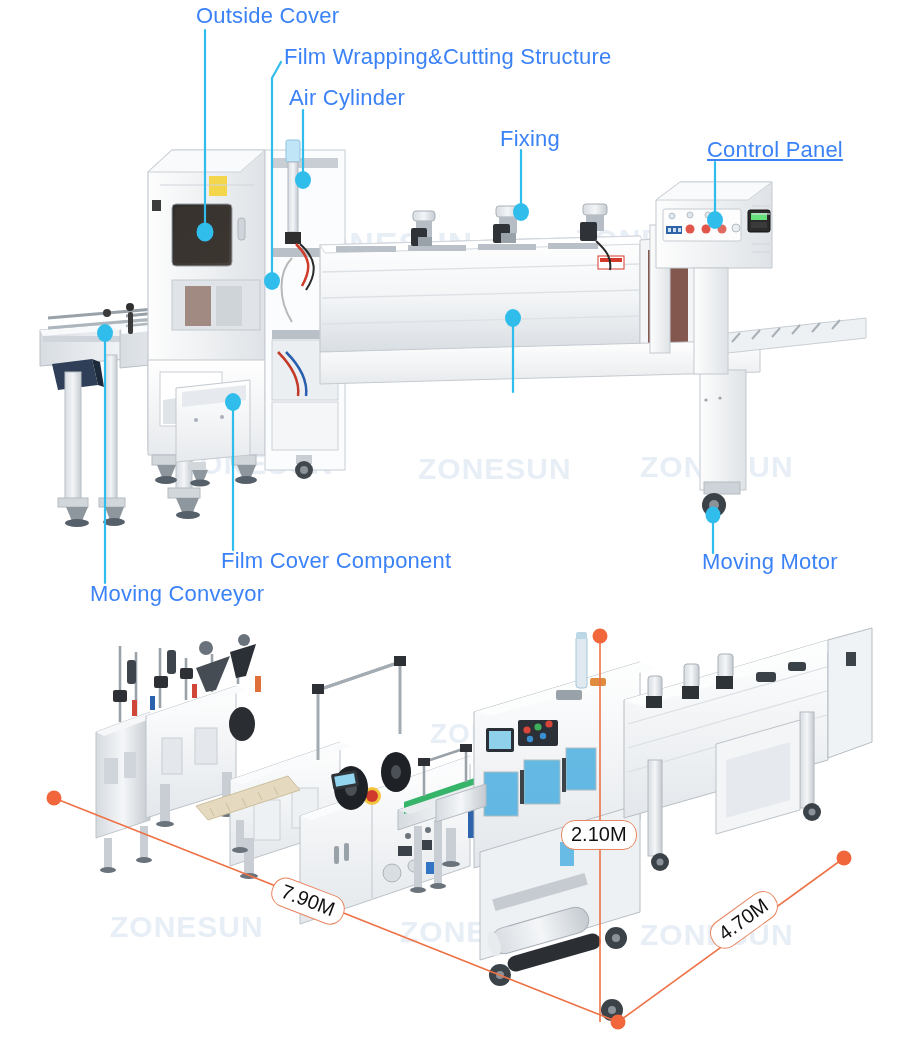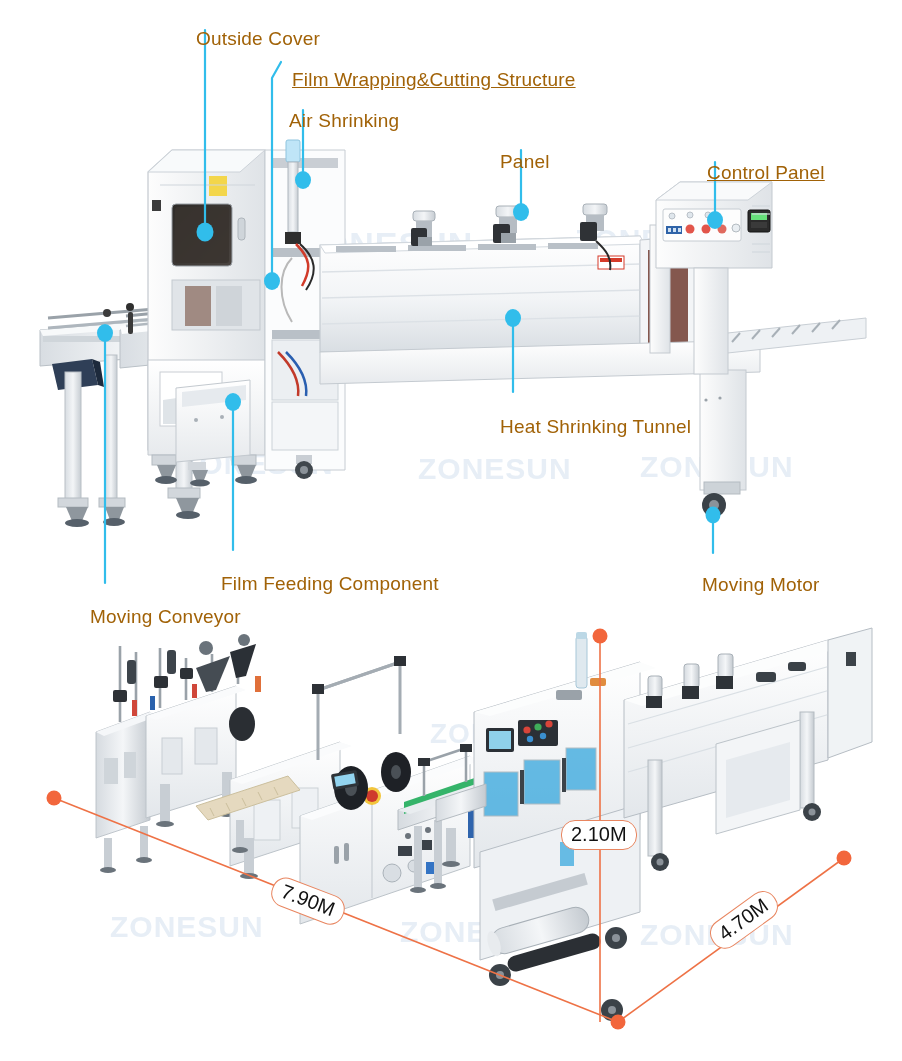--- a/index.html
+++ b/index.html
@@ -2,22 +2,22 @@
 <html><head>
 <meta charset="utf-8">
 <style>
   html,body{margin:0;padding:0;background:#ffffff;}
   body{width:902px;height:1061px;position:relative;overflow:hidden;
        font-family:"Liberation Sans","DejaVu Sans",sans-serif;color:#1a1a1a;}
 
   #stage{position:absolute;left:0;top:0;width:902px;height:1061px;}
 
   
-  .callout-label{position:absolute;font-size:19px;line-height:22px;color:#a16207;
-                 white-space:nowrap;letter-spacing:.2px;margin-top:23px;}
+  .callout-label{position:absolute;font-size:22px;line-height:22px;color:#3b82f6;
+                 white-space:nowrap;letter-spacing:.2px;}
 
   
   .dim-pill{position:absolute;background:#ffffff;border:1.6px solid #e8855f;
             border-radius:14px;padding:2px 9px 3px 9px;font-size:20px;line-height:23px;
             color:#111;white-space:nowrap;font-weight:400;}
 
   
   .wm{position:absolute;color:#dfe9f3;font-size:30px;font-weight:700;
       letter-spacing:1px;opacity:.75;user-select:none;font-family:"Liberation Sans",sans-serif;}
 
@@ -310,33 +310,32 @@
       <ellipse cx="715" cy="220" rx="8" ry="9"></ellipse>
       <ellipse cx="513" cy="318" rx="8" ry="9"></ellipse>
       <ellipse cx="713" cy="515" rx="7.5" ry="8.5"></ellipse>
       <ellipse cx="233" cy="402" rx="8" ry="9"></ellipse>
       <ellipse cx="105" cy="333" rx="8" ry="9"></ellipse>
     </g>
   </svg>
 
   <div class="callout-label" style="left:196px;top:5px;">Outside Cover</div>
 
-  <div class="callout-label" style="left:292px;top:46px;text-decoration:underline;">Film Wrapping&amp;Cutting Structure</div>
-
-  <div class="callout-label" style="left:289px;top:87px;">Air Shrinking</div>
-
-  <div class="callout-label" style="left:500px;top:128px;">Panel</div>
+  <div class="callout-label" style="left:284px;top:46px;">Film Wrapping&amp;Cutting Structure</div>
+
+  <div class="callout-label" style="left:289px;top:87px;">Air Cylinder</div>
+
+  <div class="callout-label" style="left:500px;top:128px;">Fixing</div>
 
   <div class="callout-label" style="left:707px;top:139px;text-decoration:underline;">Control Panel</div>
 
-  <div class="callout-label" style="left:500px;top:393px;">Heat Shrinking Tunnel</div>
 
   <div class="callout-label" style="left:702px;top:551px;">Moving Motor</div>
 
-  <div class="callout-label" style="left:221px;top:550px;">Film Feeding Component</div>
+  <div class="callout-label" style="left:221px;top:550px;">Film Cover Component</div>
 
   <div class="callout-label" style="left:90px;top:583px;">Moving Conveyor</div>
 
   <svg class="layer" viewBox="0 0 902 1061">
     <defs>
       <linearGradient id="bW" x1="0" y1="0" x2="0" y2="1">
         <stop offset="0" stop-color="#ffffff"></stop>
           <stop offset="1" stop-color="#e3e7eb"></stop>
       </linearGradient>
       <linearGradient id="bS" x1="0" y1="0" x2="1" y2="0">

